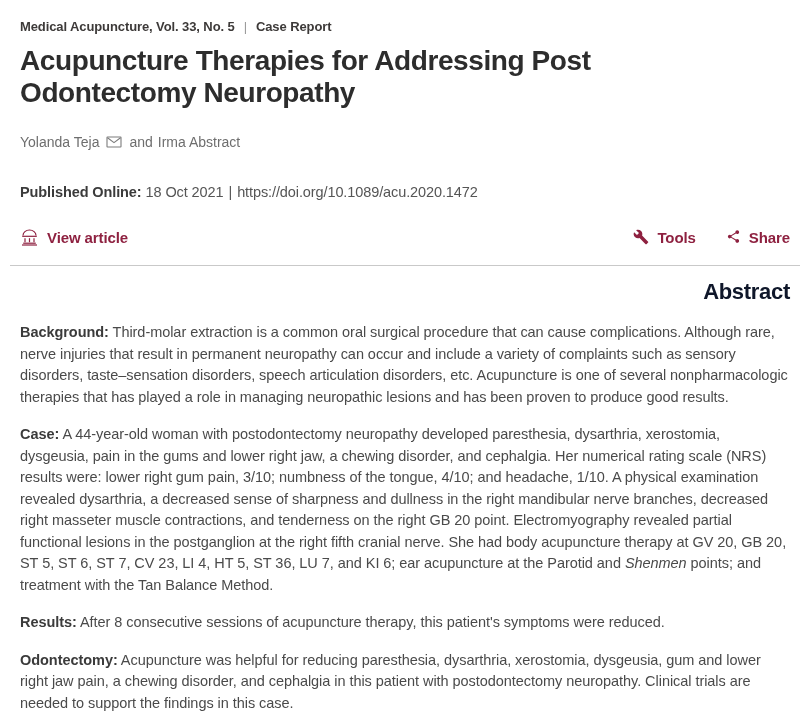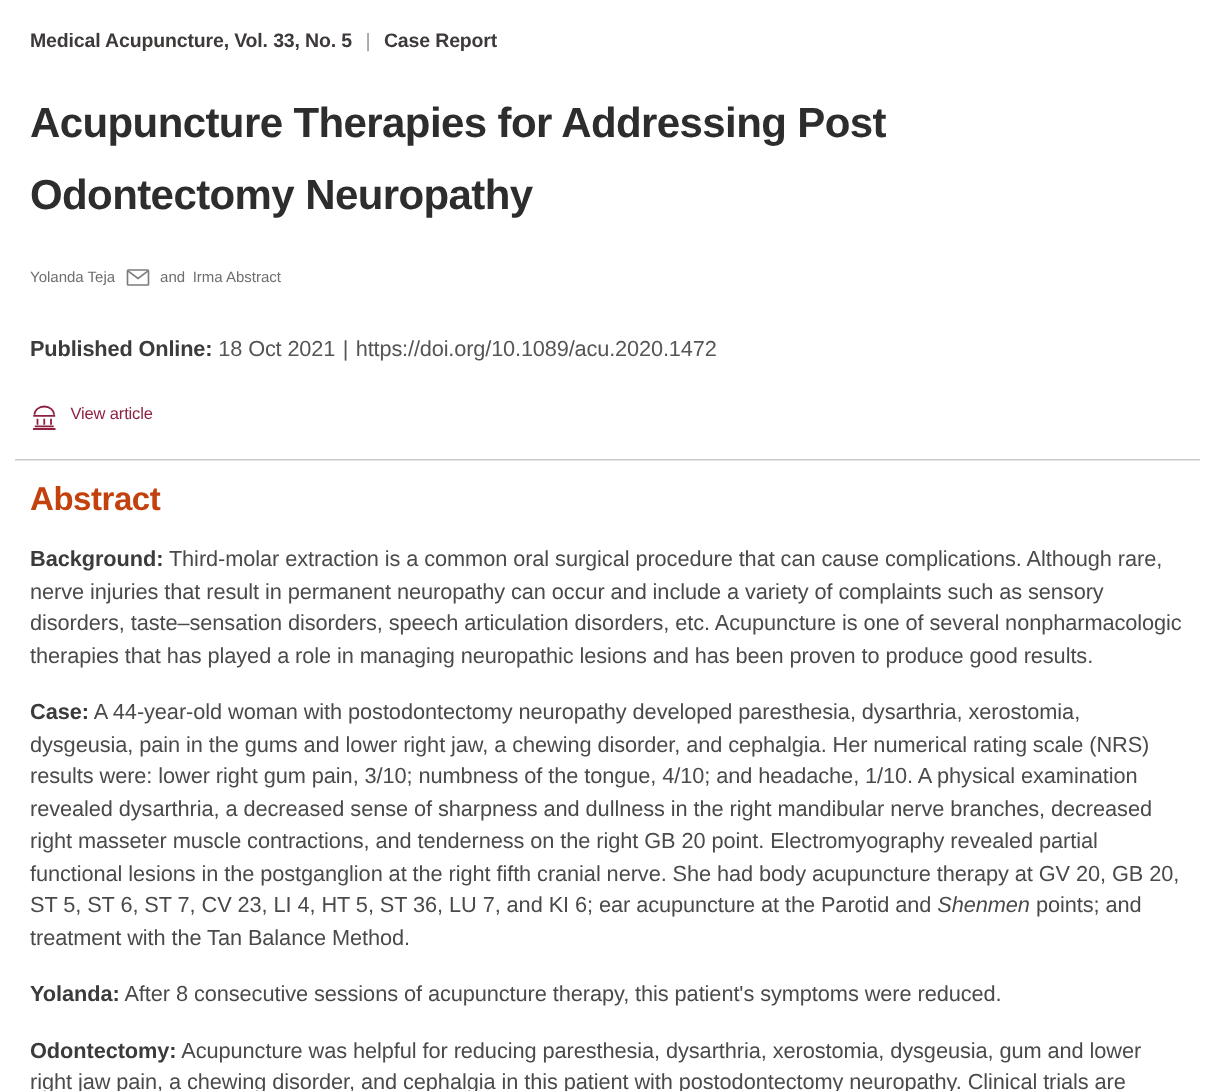--- a/index.html
+++ b/index.html
@@ -12,38 +12,38 @@
     -webkit-font-smoothing: antialiased;
   }
   .page { padding: 19px 20px 24px 20px; }
 
   
   .breadcrumb {
     font-size: 13px;
     font-weight: 700;
     color: #3d3a39;
     letter-spacing: -0.1px;
-    margin-bottom: 24px;
+    margin-bottom: 11px;
   }
   .breadcrumb .sep { color: #9a9a9a; font-weight: 400; padding: 0 9px; }
 
   
   h1.title {
     font-size: 28px;
-    line-height: 48px;
+    line-height: 32px;
     font-weight: 700;
     color: #2d2d2d;
     letter-spacing: -0.4px;
     margin-bottom: 25px;
     max-width: 700px;
   }
 
   
   .authors {
-    font-size: 10px;
+    font-size: 14px;
     color: #6e6e6e;
     margin-bottom: 34px;
     display: flex;
     align-items: center;
     gap: 5px;
   }
   .authors .author { color: #6e6e6e; text-decoration: none; }
   .envelope { display: inline-flex; align-items: center; margin: 0 2px; }
 
   
@@ -62,42 +62,43 @@
   .toolbar {
     display: flex;
     justify-content: space-between;
     align-items: center;
     margin-bottom: 19px;
   }
   .tool-btn {
     display: inline-flex;
     align-items: flex-start;
     gap: 8px;
-    font-size: 11px;
-    font-weight: 400;
+    font-size: 15px;
+    font-weight: 700;
     color: var(--accent, #8e2140);
     cursor: pointer;
     letter-spacing: -0.1px;
   }
   .toolbar-right { display: flex; align-items: center; gap: 30px; }
   .tool-btn svg { display: block; }
 
   hr.divider {
     border: none;
     border-top: 1px solid #c9c9c9;
     margin: 0 -10px 13px -10px;
   }
 
   
   h2.abstract-heading {
     font-size: 22px;
     font-weight: 700;
-    color: #c2410c;
+    color: #0f172a;
     letter-spacing: -0.3px;
     margin-bottom: 17px;
+    text-align: right;
   }
   .abstract p {
     font-size: 14.5px;
     line-height: 21.5px;
     letter-spacing: -0.05px;
     color: #4a4a4a;
     margin-bottom: 16px;
     max-width: 772px;
   }
   .abstract p .plabel { font-weight: 700; color: #3b3b3b; }
@@ -139,29 +140,48 @@
           <line x1="5" y1="9.2" x2="5" y2="13.2"></line>
           <line x1="9.5" y1="9.2" x2="9.5" y2="13.2"></line>
           <line x1="14" y1="9.2" x2="14" y2="13.2"></line>
           <line x1="3.2" y1="14.2" x2="15.8" y2="14.2"></line>
           <line x1="2" y1="16" x2="17" y2="16"></line>
         </svg>
       </span>
       <span>View article</span>
     </span>
 
+    <span class="toolbar-right">
+      <span class="tool-btn">
+        <span>
+          <svg width="16" height="16" viewBox="0 0 24 24" fill="#8e2140">
+            <path d="M22.7 19l-9.1-9.1c.9-2.3.4-5-1.5-6.9-2-2-5-2.4-7.4-1.3L9 6 6 9 1.6 4.7C.4 7.1.9 10.1 2.9 12.1c1.9 1.9 4.6 2.4 6.9 1.5l9.1 9.1c.4.4 1 .4 1.4 0l2.3-2.3c.5-.4.5-1.1.1-1.4z"></path>
+          </svg>
+        </span>
+        <span>Tools</span>
+      </span>
+
+      <span class="tool-btn">
+        <span>
+          <svg width="15" height="15" viewBox="0 0 24 24" fill="#8e2140">
+            <path d="M18 16.08c-.76 0-1.44.3-1.96.77L8.91 12.7c.05-.23.09-.46.09-.7s-.04-.47-.09-.7l7.05-4.11c.54.5 1.25.81 2.04.81 1.66 0 3-1.34 3-3s-1.34-3-3-3-3 1.34-3 3c0 .24.04.47.09.7L8.04 9.81C7.5 9.31 6.79 9 6 9c-1.66 0-3 1.34-3 3s1.34 3 3 3c.79 0 1.5-.31 2.04-.81l7.12 4.16c-.05.21-.08.43-.08.65 0 1.61 1.31 2.92 2.92 2.92 1.61 0 2.92-1.31 2.92-2.92s-1.31-2.92-2.92-2.92z"></path>
+          </svg>
+        </span>
+        <span>Share</span>
+      </span>
+    </span>
   </div>
 
   <hr class="divider">
 
   <div class="abstract">
     <h2 class="abstract-heading">Abstract</h2>
 
     <p><span class="plabel">Background:</span><span> Third-molar extraction is a common oral surgical procedure that can cause complications. Although rare, nerve injuries that result in permanent neuropathy can occur and include a variety of complaints such as sensory disorders, taste–sensation disorders, speech articulation disorders, etc. Acupuncture is one of several nonpharmacologic therapies that has played a role in managing neuropathic lesions and has been proven to produce good results.</span></p>
 
     <p><span class="plabel">Case:</span><span> A 44-year-old woman with postodontectomy neuropathy developed paresthesia, dysarthria, xerostomia, dysgeusia, pain in the gums and lower right jaw, a chewing disorder, and cephalgia. Her numerical rating scale (NRS) results were: lower right gum pain, 3/10; numbness of the tongue, 4/10; and headache, 1/10. A physical examination revealed dysarthria, a decreased sense of sharpness and dullness in the right mandibular nerve branches, decreased right masseter muscle contractions, and tenderness on the right GB 20 point. Electromyography revealed partial functional lesions in the postganglion at the right fifth cranial nerve. She had body acupuncture therapy at GV 20, GB 20, ST 5, ST 6, ST 7, CV 23, LI 4, HT 5, ST 36, LU 7, and KI 6; ear acupuncture at the Parotid and </span><span class="it">Shenmen</span><span> points; and treatment with the Tan Balance Method.</span></p>
 
-    <p><span class="plabel">Yolanda:</span><span> After 8 consecutive sessions of acupuncture therapy, this patient's symptoms were reduced.</span></p>
+    <p><span class="plabel">Results:</span><span> After 8 consecutive sessions of acupuncture therapy, this patient's symptoms were reduced.</span></p>
 
     <p><span class="plabel">Odontectomy:</span><span> Acupuncture was helpful for reducing paresthesia, dysarthria, xerostomia, dysgeusia, gum and lower right jaw pain, a chewing disorder, and cephalgia in this patient with postodontectomy neuropathy. Clinical trials are needed to support the findings in this case.</span></p>
   </div>
 
 </div>
 
 </body></html>

